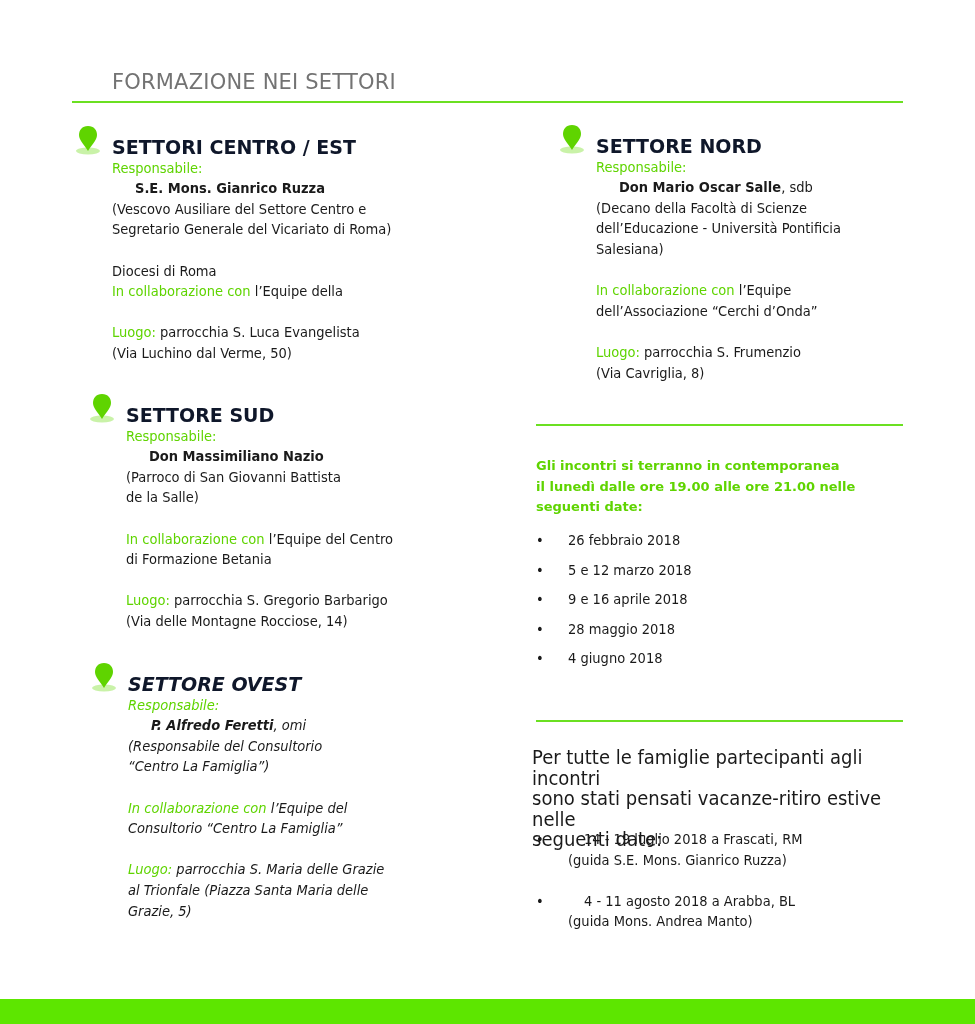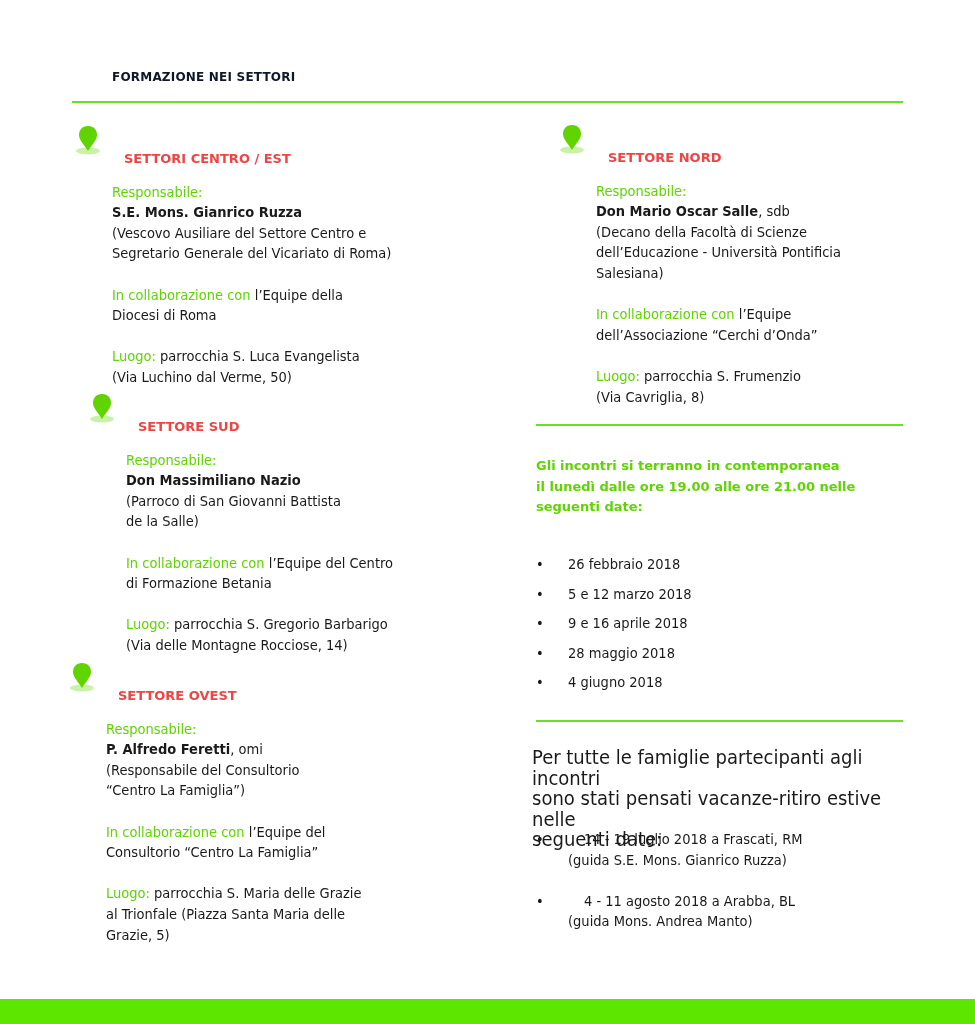--- a/index.html
+++ b/index.html
@@ -1,44 +1,44 @@
 <!DOCTYPE html>
 <html><head>
 <meta charset="utf-8">
 <style>
   html, body { margin: 0; padding: 0; background: #ffffff; }
   body { width: 975px; height: 1024px; position: relative; overflow: hidden;
          font-family: "DejaVu Sans Condensed", "DejaVu Sans", "Liberation Sans", sans-serif; color: #1a1a1a; }
   .green { color: #5fd400; }
-  .title { position: absolute; left: 112px; top: 70px; font-size: 12px; font-weight: bold;
-           color: #0f172a; letter-spacing: 0.2px; font-family: "DejaVu Sans", sans-serif; }
+  .title { position: absolute; left: 112px; top: 70px; font-size: 21px; font-weight: normal;
+           color: #737373; letter-spacing: 0.2px; font-family: "DejaVu Sans", sans-serif; }
   .rule { position: absolute; height: 2px; background: #6be021; }
   .rule-top { left: 72px; top: 101px; width: 831px; }
   .rule-r1 { left: 536px; top: 424px; width: 367px; }
   .rule-r2 { left: 536px; top: 720px; width: 367px; }
   .bottom-bar { position: absolute; left: 0; top: 999px; width: 975px; height: 25px; background: #5de600; }
 
   .sector { position: absolute; width: 380px; font-size: 14.5px; line-height: 20.6px; }
   .sector .pin { position: absolute; left: -37px; top: -12px; width: 26px; height: 30px; }
-  .sector h3 { margin: 12px; font-size: 13px; font-weight: bold; color: #ef4444; line-height: 20.6px;
+  .sector h3 { margin: 0; font-size: 19px; font-weight: bold; color: #0f172a; line-height: 20.6px;
                font-family: "DejaVu Sans", sans-serif; }
   .sector .resp-label { color: #5fd400; }
-  .sector .name { font-weight: bold; }
+  .sector .name { font-weight: bold; margin-left: 23px; }
   .sector .name .suffix { font-weight: normal; }
   .sector p { margin: 0; }
   .sector .gap { height: 20.6px; }
 
   .s-centro { left: 112px; top: 137px; }
   .s-sud { left: 126px; top: 405px; }
-  .s-ovest { left: 106px; top: 674px; }
+  .s-ovest { left: 128px; top: 674px; font-style: italic; }
   .s-nord { left: 596px; top: 136px; }
 
   .schedule { position: absolute; left: 536px; top: 456px; width: 380px; font-size: 13px;
               line-height: 20.6px; font-weight: bold; color: #5fd400; font-family: "DejaVu Sans", sans-serif; }
-  .dates { position: absolute; left: 536px; top: 554px; margin: 0; padding: 0; list-style: none;
+  .dates { position: absolute; left: 536px; top: 530px; margin: 0; padding: 0; list-style: none;
            font-size: 14.5px; }
   .dates li { position: relative; padding-left: 32px; height: 29.5px; line-height: 20px; }
   .dates li::before { content: "•"; position: absolute; left: 0; top: 0; }
 
   .retreat-intro { position: absolute; left: 532px; top: 747px; width: 380px; font-size: 20px; line-height: 20.6px; }
   .retreats { position: absolute; left: 536px; top: 829px; margin: 0; padding: 0; list-style: none; font-size: 14.5px; line-height: 20.6px; }
   .retreats li { position: relative; padding-left: 32px; margin-bottom: 20.6px; }
   .retreats li::before { content: "•"; position: absolute; left: 0; top: 0; }
   .retreats .when { font-weight: normal; margin-left: 16px; }
 </style>
@@ -52,22 +52,22 @@
   <svg class="pin" viewBox="0 0 26 30">
     <ellipse cx="13" cy="26" rx="12" ry="3.5" fill="#c9f2a8"></ellipse>
     <path d="M13 1 C7 1 4 5 4 10 C4 15 10 21 13 26 C16 21 22 15 22 10 C22 5 19 1 13 1 Z" fill="#5fd400"></path>
   </svg>
   <h3>SETTORI CENTRO / EST</h3>
   <p class="resp-label">Responsabile:</p>
   <p class="name"><span>S.E. Mons. Gianrico Ruzza</span><span class="suffix"></span></p>
   <p>(Vescovo Ausiliare del Settore Centro e</p>
   <p>Segretario Generale del Vicariato di Roma)</p>
   <div class="gap"></div>
+  <p>Diocesi di Roma</p>
   <p><span class="green">In collaborazione con</span> <span>l’Equipe della</span></p>
-  <p>Diocesi di Roma</p>
   <div class="gap"></div>
   <p><span class="green">Luogo:</span> <span>parrocchia S. Luca Evangelista</span></p>
   <p>(Via Luchino dal Verme, 50)</p>
 </div>
 
 <div class="sector s-sud">
   <svg class="pin" viewBox="0 0 26 30">
     <ellipse cx="13" cy="26" rx="12" ry="3.5" fill="#c9f2a8"></ellipse>
     <path d="M13 1 C7 1 4 5 4 10 C4 15 10 21 13 26 C16 21 22 15 22 10 C22 5 19 1 13 1 Z" fill="#5fd400"></path>
   </svg>

